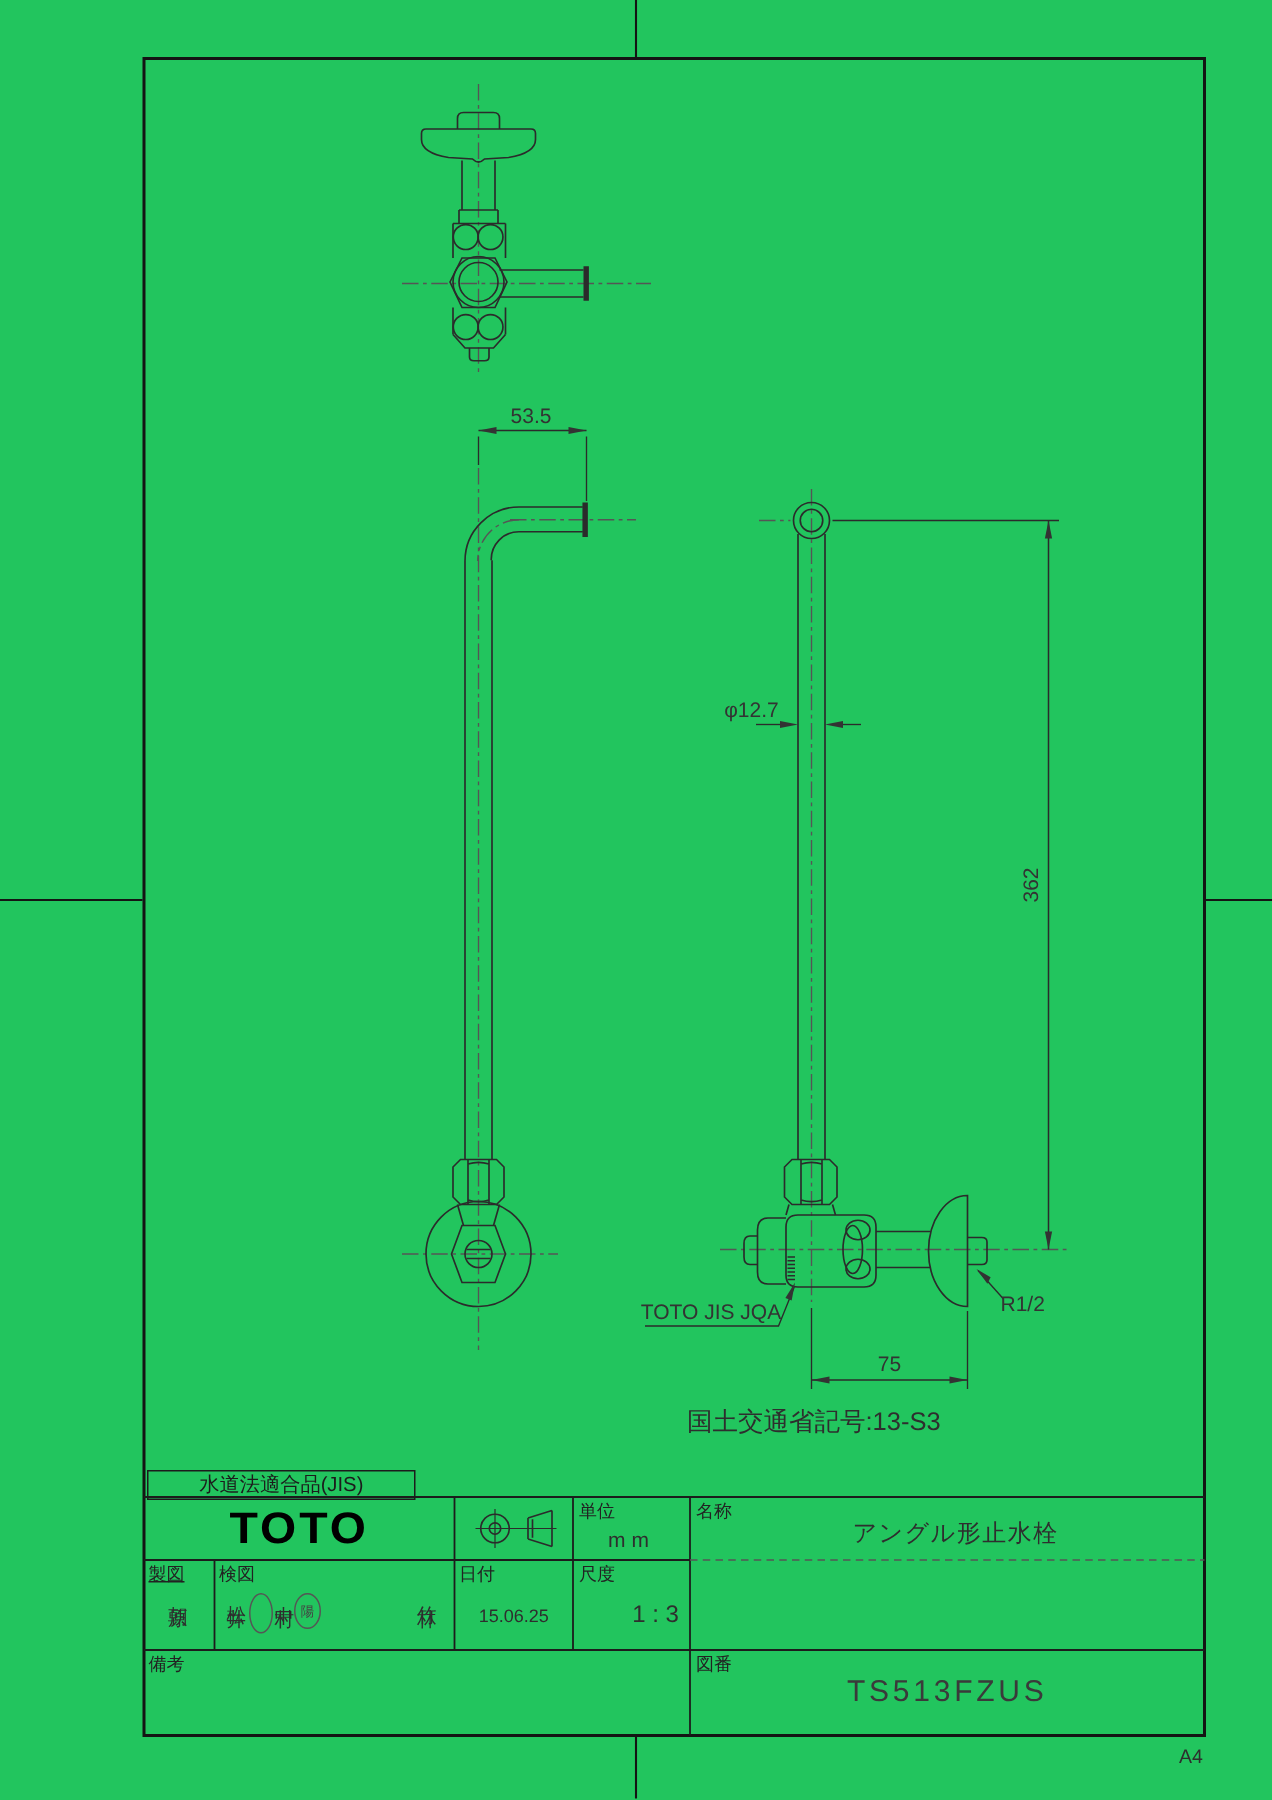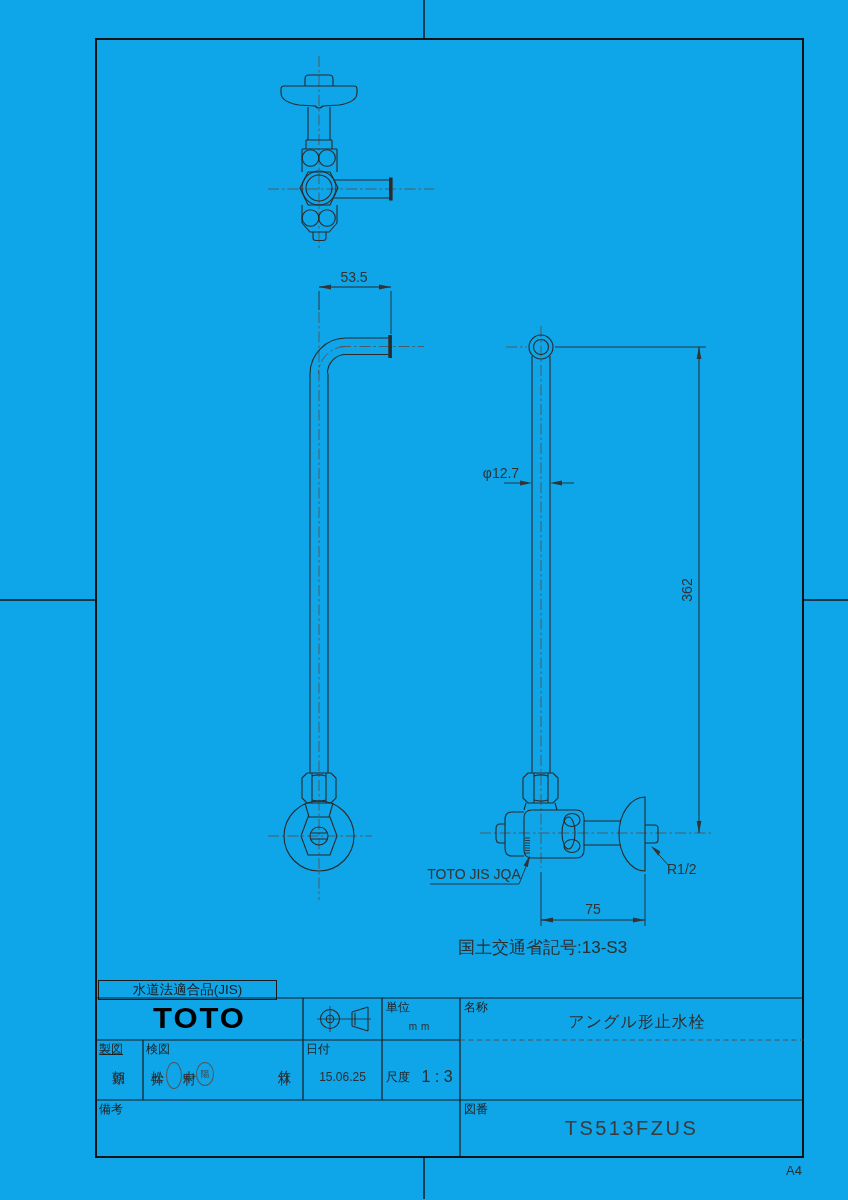--- a/index.html
+++ b/index.html
@@ -1,16 +1,16 @@
 <!DOCTYPE html>
 <html><head>
 <meta charset="utf-8">
 <style>
   html,body{margin:0;padding:0;background:#fff;}
-  .page{position:relative;width:848px;height:1200px;background:#0ea5e9;overflow:hidden;
+  .page{position:relative;width:848px;height:1200px;background:#22c55e;overflow:hidden;
         font-family:"Liberation Sans",sans-serif;color:#222;}
   .page svg{position:absolute;left:0;top:0;}
   .abs{position:absolute;}
   .lbl{font-size:12px;color:#222;line-height:1;}
   .cellval{color:#2e2e2e;}
   .center{display:flex;align-items:center;justify-content:center;text-align:center;}
   .toto{font-size:31px;font-weight:bold;letter-spacing:2px;color:#000;transform:scaleY(.95);}
   .jis-box{border:1.6px solid #1c1c1c;font-size:13.5px;color:#1c1c1c;}
   .vtext{writing-mode:vertical-rl;text-orientation:upright;font-size:13px;color:#2e2e2e;
          letter-spacing:2px;line-height:1;}
@@ -182,39 +182,39 @@
     <line x1="330" y1="1006" x2="330" y2="1032" stroke-width=".8"></line>
     <path d="M352,1012 V1026 M355,1012.8 V1025.2 M352,1012 L368,1007 M352,1026 L368,1031 M368,1007 V1031"></path>
   </g>
 </svg>
 
   <div class="abs jis-box center" style="left:98px;top:980px;width:177px;height:18px;">水道法適合品(JIS)</div>
 
   <div class="abs center toto" style="left:96px;top:998px;width:207px;height:42px;">TOTO</div>
 
   <div class="abs lbl" style="left:386px;top:1001px;">単位</div>
-  <div class="abs center cellval" style="left:382px;top:1014px;width:78px;height:24px;font-size:10px;letter-spacing:4px;">mm</div>
+  <div class="abs center cellval" style="left:382px;top:1014px;width:78px;height:24px;font-size:14px;letter-spacing:4px;">mm</div>
 
   <div class="abs lbl" style="left:464px;top:1001px;">名称</div>
   <div class="abs center cellval" style="left:460px;top:1008px;width:354px;height:28px;font-size:16px;letter-spacing:1px;">アングル形止水栓</div>
 
   <div class="abs lbl" style="left:99px;top:1043px;text-decoration:underline;">製図</div>
   <div class="abs vtext" style="left:112px;top:1060px;">朝原</div>
 
   <div class="abs lbl" style="left:146px;top:1043px;">検図</div>
   <div class="abs vtext" style="left:151px;top:1060px;">松井</div>
   <div class="abs stamp" style="left:166px;top:1062px;width:14px;height:25px;"></div>
   <div class="abs vtext" style="left:183px;top:1060px;">中村</div>
   <div class="abs stamp center" style="left:196px;top:1062px;width:16px;height:22px;font-size:9px;color:#444;">陽</div>
   <div class="abs vtext" style="left:278px;top:1060px;">竹林</div>
 
   <div class="abs lbl" style="left:306px;top:1043px;">日付</div>
   <div class="abs center cellval" style="left:303px;top:1062px;width:79px;height:30px;font-size:12px;">15.06.25</div>
 
-  <div class="abs lbl" style="left:386px;top:1043px;margin-top:28px;">尺度</div>
+  <div class="abs lbl" style="left:386px;top:1043px;">尺度</div>
   <div class="abs center cellval" style="left:382px;top:1062px;width:78px;height:30px;font-size:16px;padding-left:16px;">1 : 3</div>
 
   <div class="abs lbl" style="left:99px;top:1103px;">備考</div>
   <div class="abs cellval" style="left:120px;top:1120px;font-size:13px;"></div>
 
   <div class="abs lbl" style="left:464px;top:1103px;">図番</div>
   <div class="abs center cellval" style="left:460px;top:1112px;width:343px;height:32px;font-size:20px;letter-spacing:2.5px;color:#3a3a3a;">TS513FZUS</div>
 
   <div class="abs" style="left:786px;top:1163px;font-size:13px;color:#2e2e2e;">A4</div>
 </div>

